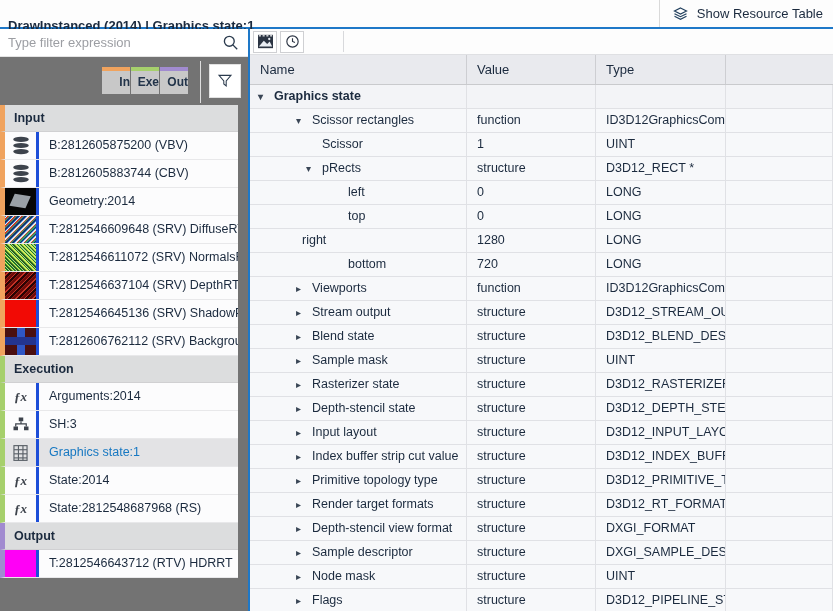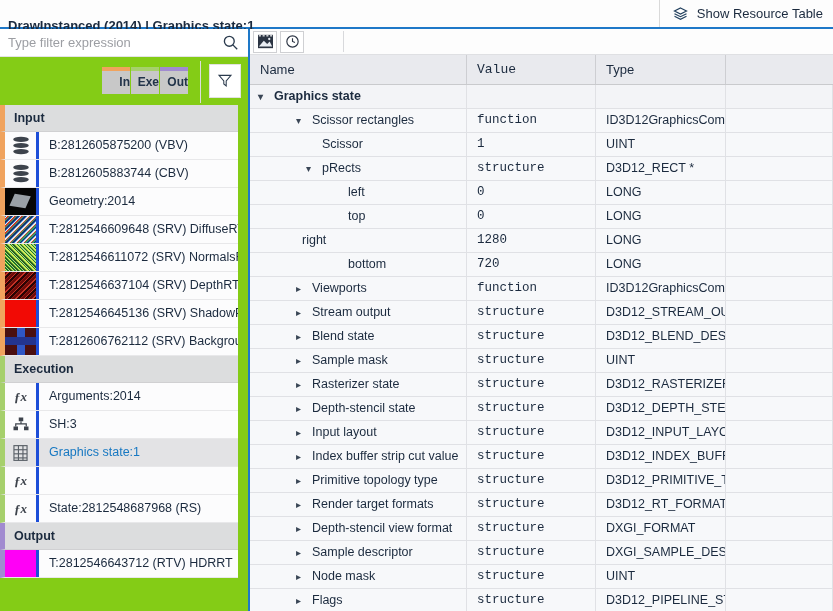--- a/index.html
+++ b/index.html
@@ -14,21 +14,21 @@
   
   .titlebar { position:absolute; left:0; top:0; width:833px; height:29px;
     background:#fdfdfd; border-bottom:2px solid var(--accent); }
   .title { position:absolute; left:8px; top:12px; height:27px; line-height:27px;
     font-size:13px; font-weight:700; }
   .srt-button { position:absolute; right:0; top:0; height:27px; padding:0 10px 0 12px;
     border-left:1px solid #d9d9d9; display:flex; align-items:center; gap:8px;
     font-size:13px; cursor:default; background:#fdfdfd; }
 
   
-  .sidebar { position:absolute; left:0; top:29px; width:248px; bottom:0; background:#84cc16; }
+  .sidebar { position:absolute; left:0; top:29px; width:248px; bottom:0; background:#737373; }
   .filter-row { position:absolute; left:0; top:0; width:248px; height:28px;
     background:#ffffff; border-bottom:1px solid #e4e4e4; }
   .filter-input { position:absolute; left:0; top:0; width:215px; height:27px;
     border:none; outline:none; background:transparent; padding-left:8px;
     font-family:"Liberation Sans",sans-serif; font-size:13px; color:#1b2a3e; }
   .filter-input::placeholder { color:#9c9ea3; }
   .search-wrap { position:absolute; right:8px; top:4px; }
 
   .resources-row { position:absolute; left:0; top:28px; width:248px; height:48px; }
   .res-label { position:absolute; left:8px; top:0; height:48px; line-height:48px;
@@ -82,21 +82,21 @@
     display:flex; align-items:center; gap:3px; padding-left:3px; position:relative; }
   .tool-btn { width:24px; height:22px; border:1px solid #cfd0d3; background:#ffffff;
     display:flex; align-items:center; justify-content:center; }
   .toolbar-sep { position:absolute; left:93px; top:2px; bottom:2px; width:1px; background:#d8d9dc; }
 
   .table-header { height:30px; display:flex; background:#e9eaee;
     border-bottom:1px solid #c9cacd; font-size:13px; }
   .th { line-height:29px; padding-left:10px; border-right:1px solid #cdced2;
     white-space:nowrap; overflow:hidden; }
   .col-name  { width:217px; flex:none; }
-  .col-value { width:129px; flex:none;font-family:Liberation Mono, monospace; }
+  .col-value { width:129px; flex:none; }
   .col-type  { width:130px; flex:none; }
   .col-extra { flex:1; border-right:none; }
 
   .prow { height:24px; display:flex; background:#f7f8fa; border-bottom:1px solid #e0e1e5;
     font-size:12.5px; cursor:default; }
   .prow.group { background:#f3f4f7; font-weight:700; }
   .pcell { line-height:23px; border-right:1px solid #e0e1e5; padding-left:10px;
     white-space:nowrap; overflow:hidden; }
   .name-cell { display:flex; align-items:center; padding-left:0; }
   .tree-arrow { display:inline-block; width:16px; flex:none; text-align:left;
@@ -232,20 +232,21 @@
             <line x1="2" y1="12" x2="18" y2="12"></line>
             <line x1="2" y1="17" x2="18" y2="17"></line>
           </svg>
         </div>
         <span class="item-label">Graphics state:1</span>
       </div>
       <div class="resource-item" style="border-left-color: rgb(166, 208, 108);">
         <div class="icon-cell">
           <span class="fx">ƒx</span>
         </div>
+        <span class="item-label">State:2014</span>
       </div>
       <div class="resource-item" style="border-left-color: rgb(166, 208, 108);">
         <div class="icon-cell">
           <span class="fx">ƒx</span>
         </div>
         <span class="item-label">State:2812548687968 (RS)</span>
       </div>
       <div class="section-header" style="border-left-color: rgb(161, 139, 208);"><span>Output</span></div>
       <div class="resource-item" style="border-left-color: rgb(161, 139, 208);">
         <div class="icon-cell">

